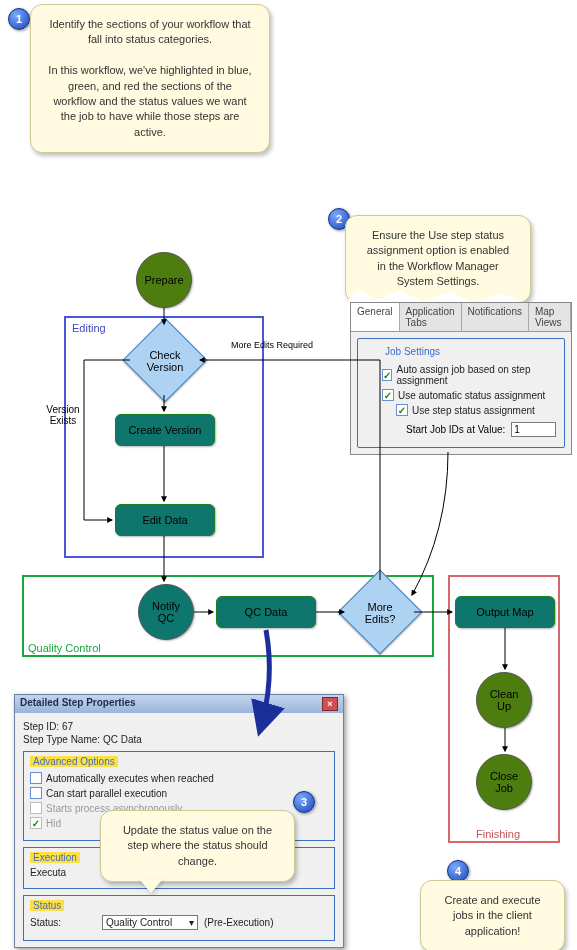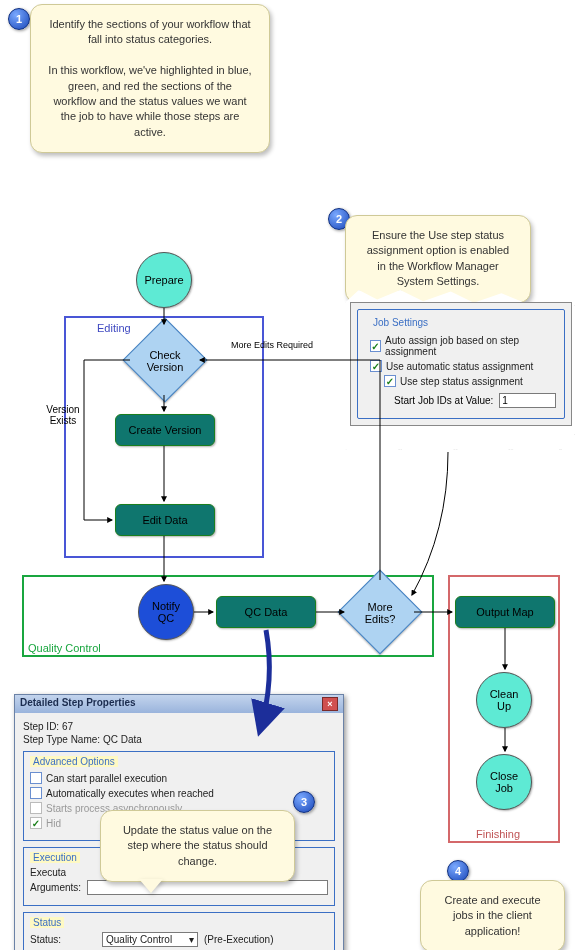--- a/index.html
+++ b/index.html
@@ -14,52 +14,52 @@
 .numbadge { position:absolute; width:22px; height:22px; background: radial-gradient(circle at 35% 30%, #7aa9ff, #1946b8); border:1px solid #0e2e7e; border-radius:50%; color:#fff; font-weight:bold; font-size:11px; display:flex; align-items:center; justify-content:center; box-shadow:1px 1px 3px rgba(0,0,0,0.4); }
 
 
 .zone { position:absolute; border-width:2px; border-style:solid; }
 .zone.blue { border-color:#4956D6; }
 .zone.green { border-color:#19A63F; }
 .zone.red { border-color:#D4686A; }
 .zone-label { position:absolute; font-size:11px; }
 
 .node { position:absolute; display:flex; align-items:center; justify-content:center; text-align:center; font-size:11px; color:#000; box-shadow: 1px 1px 2px rgba(0,0,0,0.3); }
-.node.circle { width:56px; height:56px; border-radius:50%; background:#5eead4; border:1px solid #555; }
-.node.circle.yellow { background:#1d4ed8; }
+.node.circle { width:56px; height:56px; border-radius:50%; background:#4d7c0f; border:1px solid #555; }
+.node.circle.yellow { background:#0f766e; }
 .node.rect { background:#0f766e; border:1px solid #1A7F1E; border-radius:6px; width:100px; height:32px; }
 .diamond { position:absolute; width:60px; height:60px; background:#AED3F2; border:1px solid #437FBF; transform:rotate(45deg); box-shadow:1px 1px 2px rgba(0,0,0,0.3); }
 .diamond span { display:block; transform:rotate(-45deg); font-size:11px; text-align:center; width:70px; margin-left:-5px; margin-top:18px; }
 
 .edge-label { position:absolute; font-size:10px; color:#000; background:transparent; }
 
 
 .settings { position:absolute; background:#F0F0F0; border:1px solid #888; }
 .tabs { display:flex; background:#EDEDED; border-bottom:1px solid #999; }
 .tab { padding:3px 6px; font-size:10px; border-right:1px solid #AAA; background:#E4E4E4; color:#444; }
 .tab.active { background:#FFF; }
-.fieldset { margin:6px; border:1px solid #3B6FC4; padding:6px 8px 10px 12px; border-radius:2px; }
+.fieldset { margin:6px; border:1px solid #3B6FC4; padding:6px 8px 10px 24px; border-radius:2px; }
 .fieldset .legend { color:#3B6FC4; font-size:10px; margin:-12px 0 4px 0; background:#F0F0F0; display:inline-block; padding:0 3px; }
 .chk { display:flex; align-items:center; gap:4px; font-size:10px; margin:3px 0 3px 0; color:#222; }
 .chk.nested { margin-left:14px; }
 .chkbox { width:12px; height:12px; border:1px solid #6A8FD0; background:#fff; display:flex; align-items:center; justify-content:center; color:#1B7F1B; font-size:10px; font-weight:bold; }
 .field-row { display:flex; align-items:center; gap:6px; font-size:10px; margin-top:6px;margin-left:24px; }
 .field-row input { font-size:10px; padding:1px 2px; border:1px solid #7A7A7A; flex:1; min-width:0; }
 
 
 .torn { position:absolute; background:#fff; clip-path: polygon(0% 8%, 6% 0%, 14% 6%, 24% 0%, 34% 7%, 46% 1%, 56% 8%, 68% 2%, 80% 9%, 92% 3%, 100% 10%, 100% 90%, 94% 100%, 84% 94%, 72% 100%, 60% 93%, 48% 100%, 36% 92%, 24% 100%, 12% 92%, 0% 100%); box-shadow:2px 2px 4px rgba(0,0,0,0.3); }
 
 
 .dialog { position:absolute; width:330px; background:#F0F0F0; border:1px solid #6B82A6; box-shadow:2px 2px 5px rgba(0,0,0,0.4); font-size:10px; }
 .dialog .titlebar { background: linear-gradient(to bottom,#C3D4ED,#9AB4DC); color:#1B2C4F; font-weight:bold; padding:2px 5px; display:flex; justify-content:space-between; }
 .dialog .titlebar .close { background:#D05050; color:#fff; width:16px; height:14px; display:flex;align-items:center;justify-content:center; border:1px solid #7A2A2A; font-size:9px; }
 .dialog .body { padding:6px 8px; }
 .dialog .row { margin:2px 0; color:#222; }
 .dialog .group { border:1px solid #3B6FC4; margin-top:6px; padding:4px 6px 8px 6px; }
-.dialog .group .legend { color:#3B6FC4; font-size:10px; margin:-10px 0 2px 0; background:#fef9c3; display:inline-block; padding:0 3px; }
+.dialog .group .legend { color:#3B6FC4; font-size:10px; margin:-10px 0 2px 0; background:#fde047; display:inline-block; padding:0 3px; }
 .dialog .chk.disabled { color:#999; }
 .dialog input[type=text], .dialog .combo { border:1px solid #7A7A7A; background:#fff; font-size:10px; padding:1px 3px; }
 .dialog .combo { display:inline-flex; align-items:center; justify-content:space-between; }
 
 
 .arrows { position:absolute; left:0; top:0; width:577px; height:950px; pointer-events:none; }
 
 </style>
 </head>
 <body>
@@ -72,20 +72,26 @@
 </div>
 
 <div class="numbadge" style="left:328px; top:208px;">2</div>
 <div class="callout" style="left:345px; top:215px; width:186px;">
   <span>Ensure the Use step status assignment option is enabled in the Workflow Manager System Settings.</span>
   <div class="tail downright"></div>
 </div>
 
 <div class="torn" style="left:345px; top:290px; width:230px; height:160px;"></div>
 <div class="settings" style="left:350px; top:302px; width:222px;">
+  <div class="tabs">
+    <div class="tab active">General</div>
+    <div class="tab">Application Tabs</div>
+    <div class="tab">Notifications</div>
+    <div class="tab">Map Views</div>
+  </div>
   <div class="fieldset">
     <div class="legend">Job Settings</div>
     <div class="chk">
         <div class="chkbox">✓</div>
         <span>Auto assign job based on step assignment</span>
       </div>
     <div class="chk">
         <div class="chkbox">✓</div>
         <span>Use automatic status assignment</span>
       </div>
@@ -94,21 +100,21 @@
         <span>Use step status assignment</span>
       </div>
     <div class="field-row">
       <span>Start Job IDs at Value:</span>
       <input type="text" value="1" style="">
     </div>
   </div>
 </div>
 
 <div class="zone blue" style="left:64px; top:316px; width:200px; height:242px;"></div>
-<div class="zone-label" style="left:72px; top:322px; color:#3E48C0;margin-left:25px;">Editing</div>
+<div class="zone-label" style="left:72px; top:322px; color:#3E48C0;">Editing</div>
 
 <div class="zone green" style="left:22px; top:575px; width:412px; height:82px;"></div>
 <div class="zone-label" style="left:28px; top:642px; color:#19A63F;">Quality Control</div>
 
 <div class="zone red" style="left:448px; top:575px; width:112px; height:268px;"></div>
 <div class="zone-label" style="left:476px; top:828px; color:#C05556;">Finishing</div>
 
 <div class="node circle" style="left:136px; top:252px;">
     <span>Prepare</span>
   </div>
@@ -164,43 +170,39 @@
     <div class="close">×</div>
   </div>
   <div class="body">
     <div class="row"><span>Step ID:</span> <span>67</span></div>
     <div class="row"><span>Step Type Name:</span> <span>QC Data</span></div>
 
     <div class="group">
       <div class="legend">Advanced Options</div>
       <div class="chk">
           <div class="chkbox"></div>
-          <span>Can start parallel execution</span>
+          <span>Automatically executes when reached</span>
         </div>
       <div class="chk">
           <div class="chkbox"></div>
-          <span>Automatically executes when reached</span>
+          <span>Can start parallel execution</span>
         </div>
       <div class="chk disabled">
           <div class="chkbox" style="border-color:#bbb;"></div>
           <span>Starts process asynchronously</span>
         </div>
       <div class="chk disabled">
           <div class="chkbox" style="border-color:#bbb;">✓</div>
           <span>Hid</span>
         </div>
     </div>
 
     <div class="group">
       <div class="legend">Execution</div>
       <div class="row">Executa</div>
-      <div class="row" style="display:flex; gap:6px; align-items:center;">
-        <span>Arguments:</span>
-        <input type="text" style="flex: 1 1 0%;">
-      </div>
     </div>
 
     <div class="group">
       <div class="legend">Status</div>
       <div class="row" style="display:flex; gap:6px; align-items:center;">
         <span style="width:66px;">Status:</span>
         <div class="combo" style="width:96px;">
             <span>Quality Control</span>
             <span>▾</span>
           </div>

